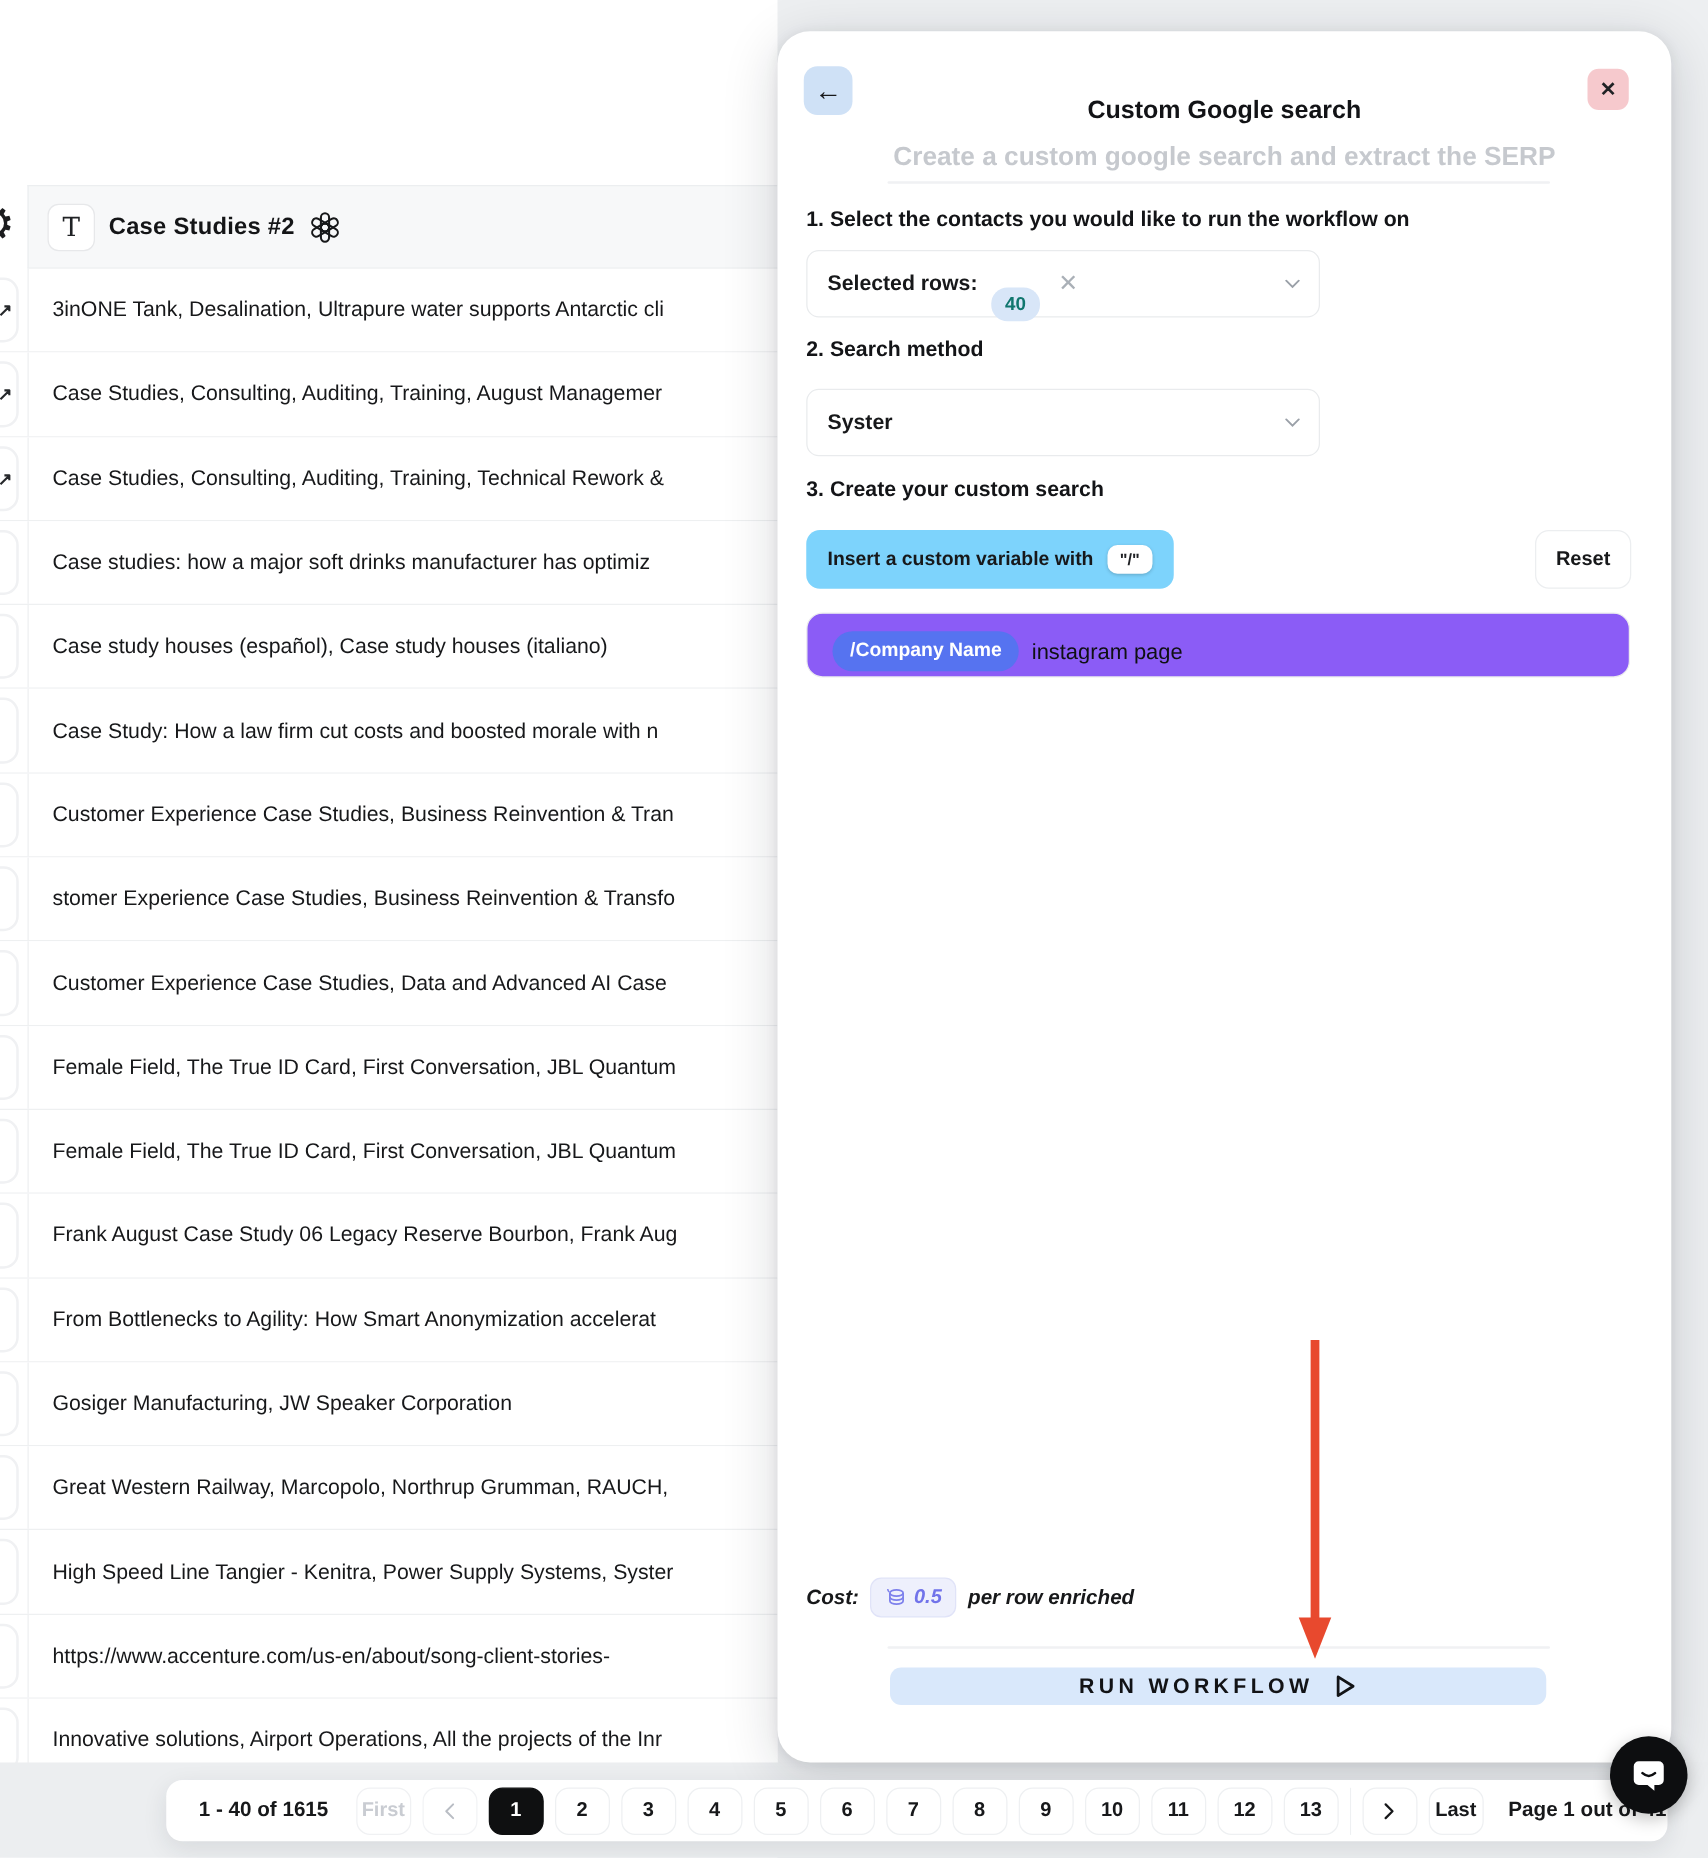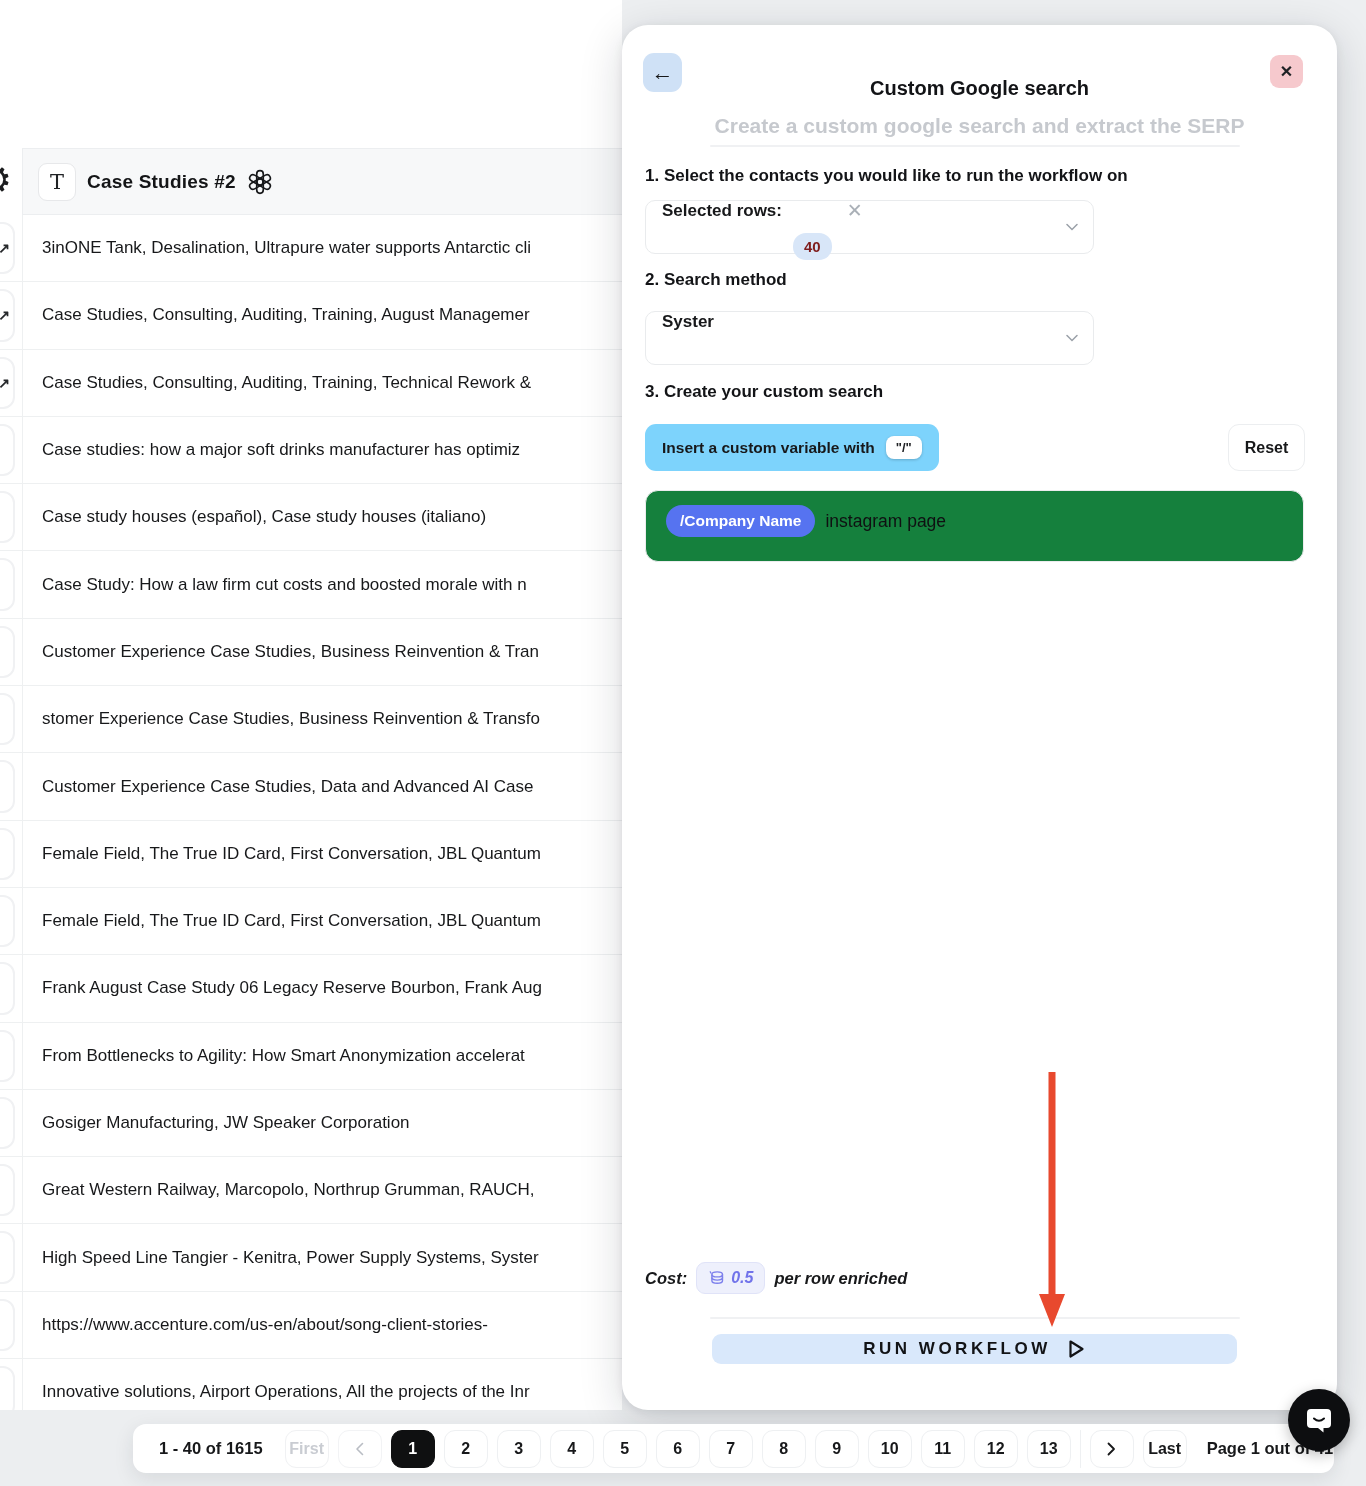--- a/index.html
+++ b/index.html
@@ -58,45 +58,45 @@
     background:#f6c9cd; border-radius:9px; display:flex; align-items:center; justify-content:center;
     font-size:16px; font-weight:700; color:#202225; cursor:pointer;
   }
   .modal-subtitle { position:absolute; left:0; right:0; top:89px; text-align:center; font-size:21px; font-weight:700; color:#c6c9ce; }
   .h-div { position:absolute; height:2px; background:#f0f1f3; border-radius:1px; }
   .div-top { left:88px; width:530px; top:120px; }
   .div-bottom { left:88px; width:530px; top:1292px; }
   .step-label { position:absolute; left:23px; font-size:17px; font-weight:700; color:#131417; }
   .step-1 { top:141px; } .step-2 { top:245px; } .step-3 { top:357px; }
   .dd {
-    position:absolute; left:23px; width:449px; height:54px;
+    position:absolute; left:23px; width:411px; height:54px;
     border:1.5px solid #e9ebed; border-radius:10px; background:#fff;
-    display:flex; align-items:flex-start; padding:0 16px; cursor:pointer;
+    display:flex; align-items:center; padding:0 16px; cursor:pointer;
   }
   .dd1 { top:175px; } .dd2 { top:286px; }
   .dd-label { font-size:17px; font-weight:600; color:#17181a; }
-  .count-badge { margin-left:11px; background:#d8e6f8; border-radius:13px; padding:5px 11px; font-size:15px; font-weight:700; color:#7f1d1d;margin-top:32px; }
+  .count-badge { margin-left:11px; background:#d8e6f8; border-radius:13px; padding:5px 11px; font-size:15px; font-weight:700; color:#0f766e;margin-top:32px; }
   .clear-x { margin-left:15px; color:#aab0b7; font-size:19px; line-height:1; cursor:pointer; }
   .dd-chevron { position:absolute; right:15px; top:50%; transform:translateY(-50%); display:flex; }
   .hint-pill {
     position:absolute; left:23px; top:399px; height:47px;
     background:#7dd3fc; border-radius:11px;
     display:inline-flex; align-items:center; padding:0 17px; gap:11px;
   }
   .hint-text { font-size:15.5px; font-weight:600; color:#17181a; }
   .keycap { background:#fff; border-radius:8px; box-shadow:0 1px 3px rgba(0,0,0,.2); padding:4px 10px; font-size:13px; font-weight:600; color:#202225; }
   .reset-btn {
     position:absolute; left:606px; top:399px; width:77px; height:47px;
     background:#fff; border:1.5px solid #eceef0; border-radius:11px;
     display:flex; align-items:center; justify-content:center;
     font-size:16px; font-weight:600; color:#17181a; cursor:pointer;
   }
   .query-box {
-    position:absolute; left:23px; top:465px; width:659px; height:72px;
-    border:1.5px solid #ececee; border-radius:13px; background:#15803d;
+    position:absolute; left:23px; top:465px; width:659px; height:52px;
+    border:1.5px solid #ececee; border-radius:13px; background:#8b5cf6;
     display:flex; align-items:flex-start; padding:14px 0 0 20px; gap:10px; cursor:text;
   }
   .var-chip { background:#5673f0; color:#fff; border-radius:17px; padding:7px 14px; font-size:15.5px; font-weight:600; }
   .query-text { font-size:17.5px; color:#0f1012; padding-top:6px; }
   .cost-row { position:absolute; left:23px; top:1237px; display:flex; align-items:center; gap:9px;font-style:italic; }
   .cost-label, .cost-suffix { font-size:16.5px; font-weight:600; color:#17181a; }
   .cost-badge {
     background:#eef0fc; border:1.5px solid #e0e3f8; border-radius:9px;
     padding:6px 11px; display:flex; align-items:center; gap:6px;
   }

